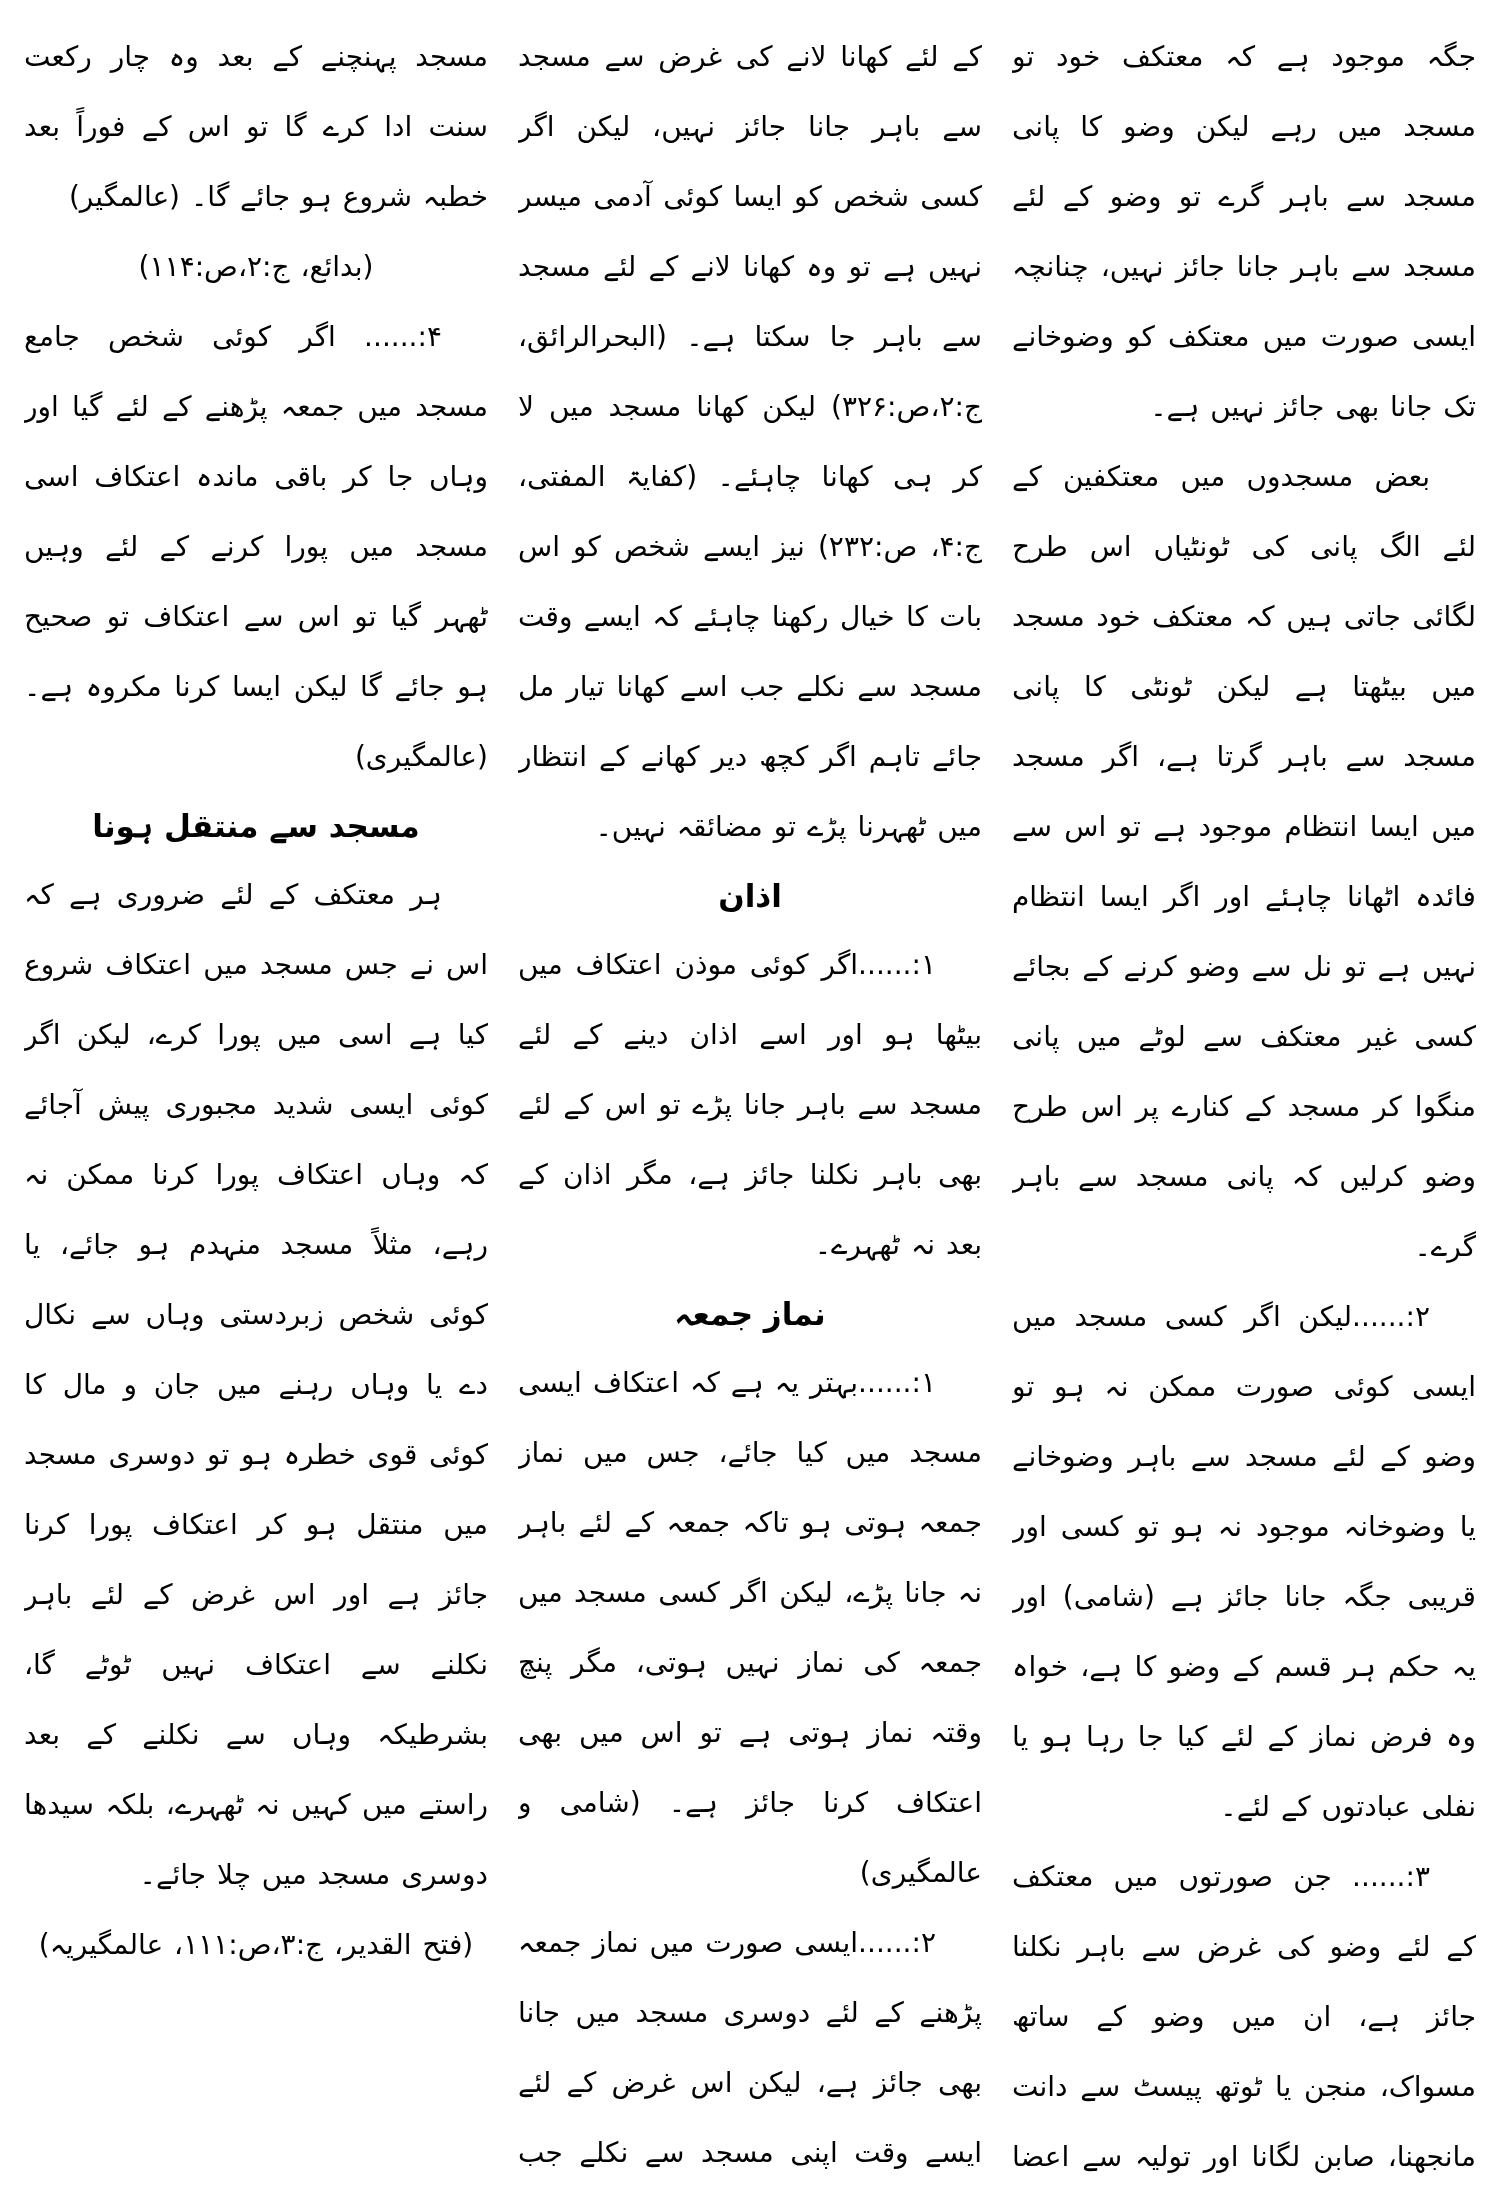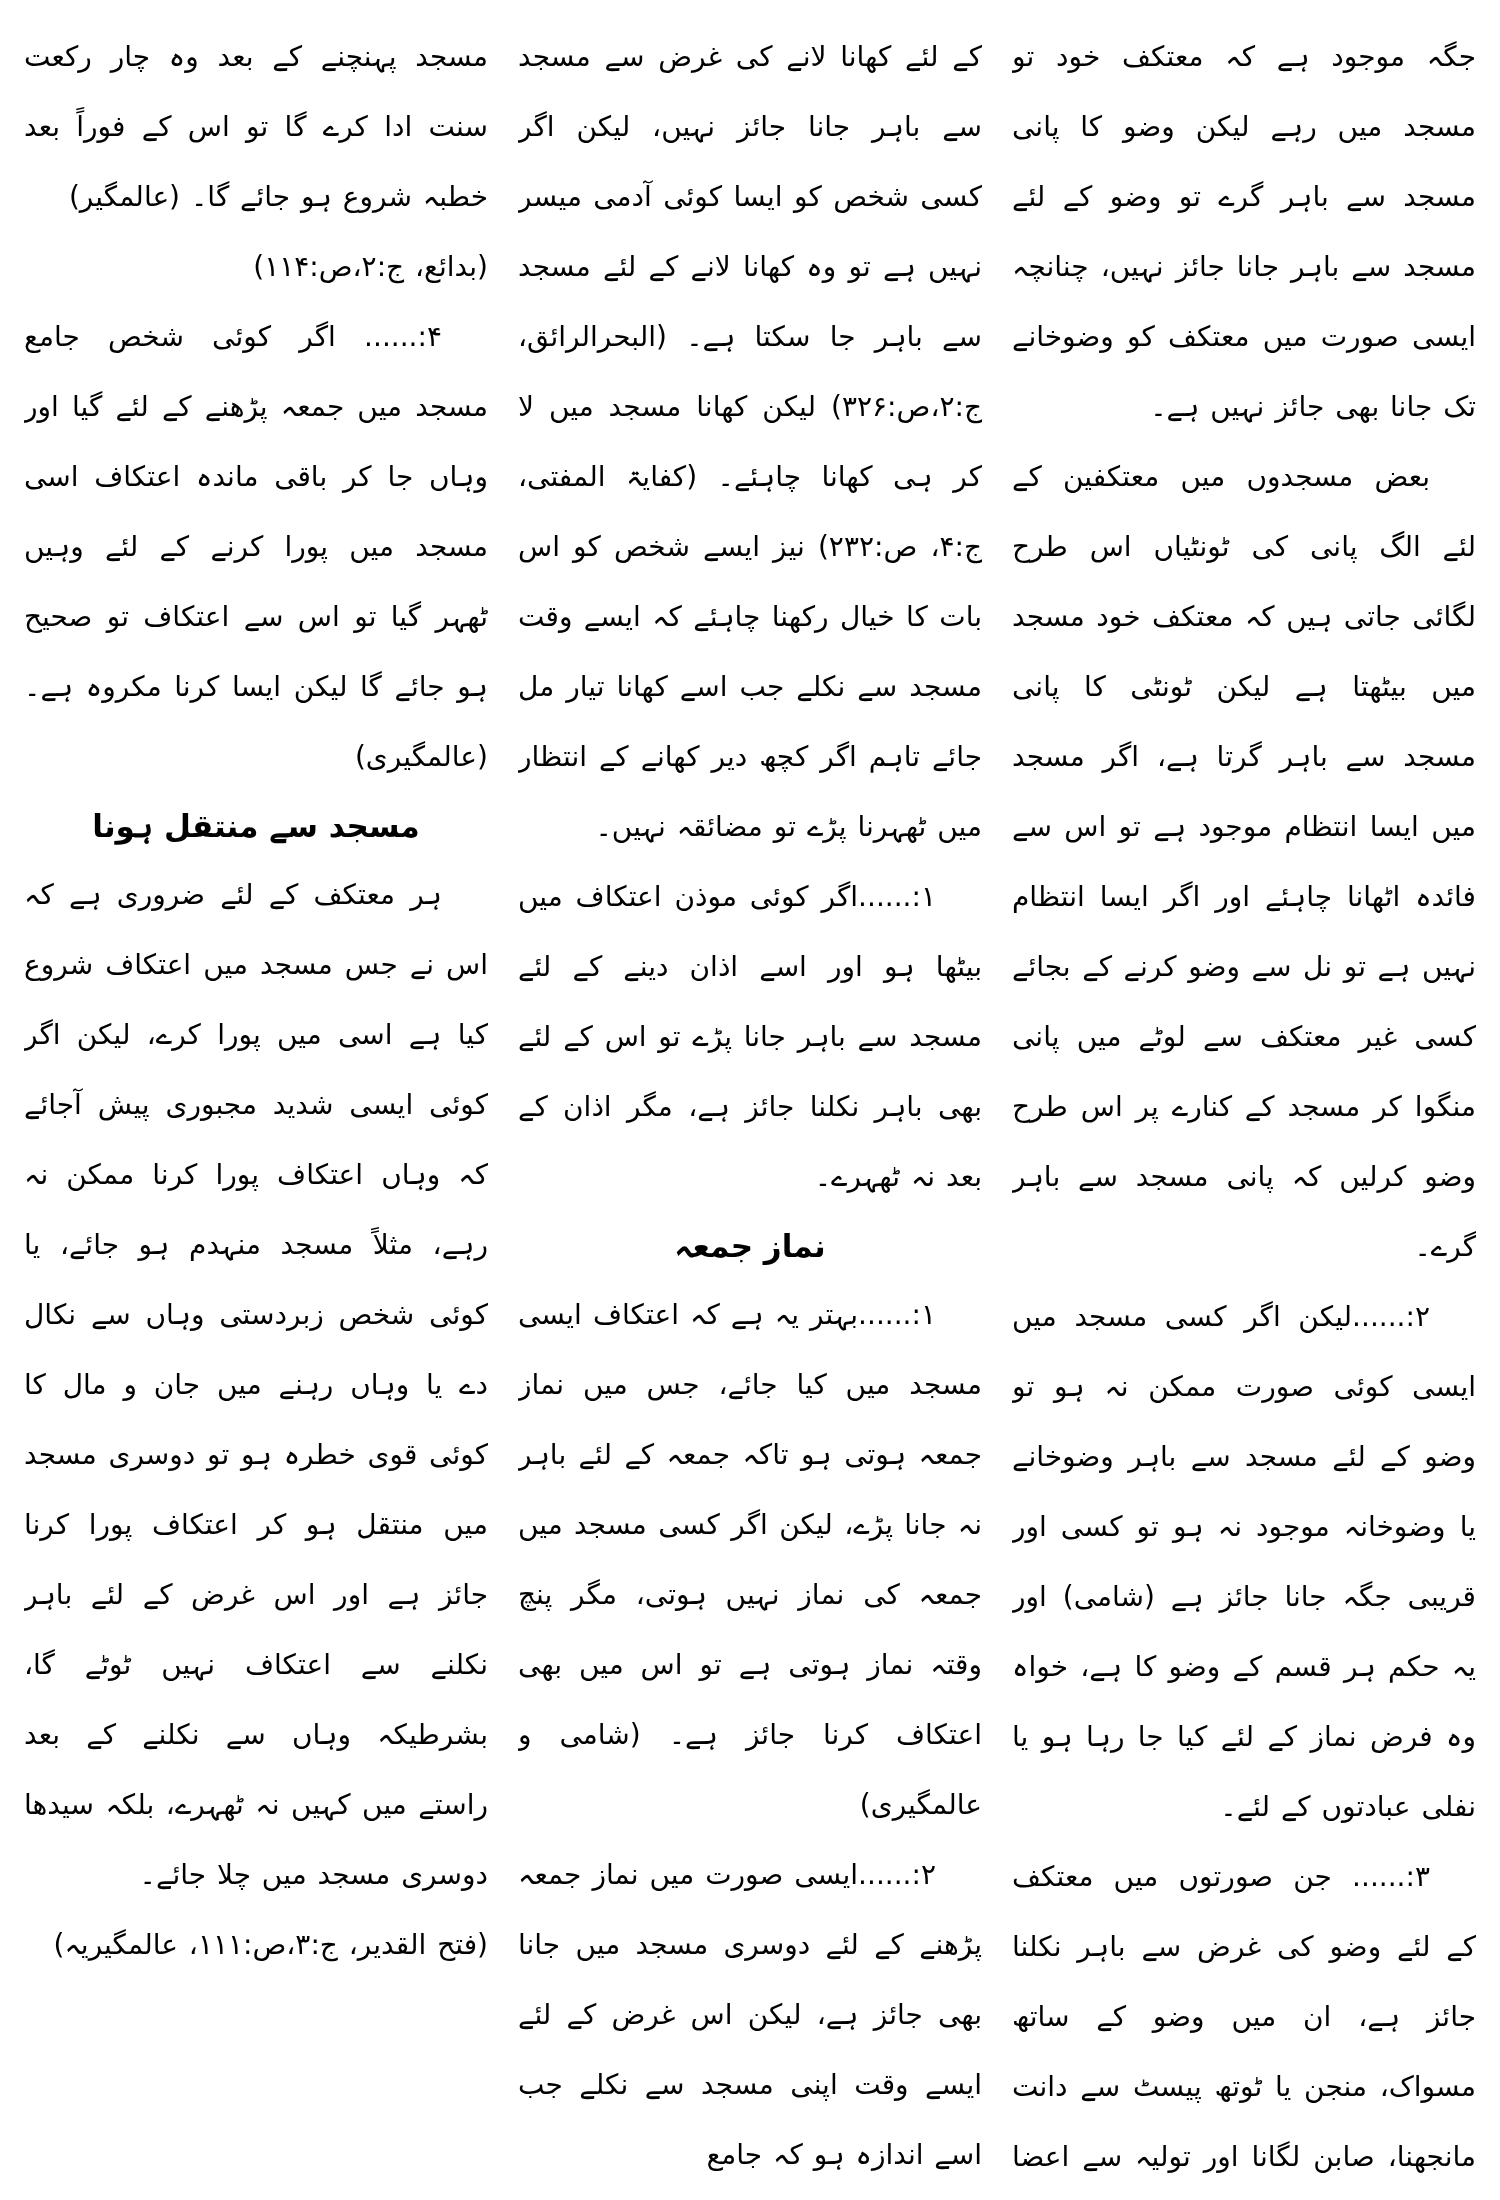--- a/index.html
+++ b/index.html
@@ -26,21 +26,21 @@
     overflow: hidden;
   }
   .para {
     margin: 0;
     font-size: 28px;
     line-height: 70px;
     text-align: justify;
     word-spacing: 2px;
   }
   .para.indent { text-indent: 46px; }
-  .para.cite { text-align: right; }
+  .para.cite { text-align: center; }
   .heading {
     margin: 4px 0;
     font-size: 31px;
     line-height: 60px;
     font-weight: bold;
     text-align: center;
   }
 </style>
 </head>
 <body>
@@ -49,20 +49,21 @@
   <div class="columns" id="columns">
       <div class="col">
         <p class="para">جگہ موجود ہے کہ معتکف خود تو مسجد میں رہے لیکن وضو کا پانی مسجد سے باہر گرے تو وضو کے لئے مسجد سے باہر جانا جائز نہیں، چنانچہ ایسی صورت میں معتکف کو وضوخانے تک جانا بھی جائز نہیں ہے۔</p>
         <p class="para indent">بعض مسجدوں میں معتکفین کے لئے الگ پانی کی ٹونٹیاں اس طرح لگائی جاتی ہیں کہ معتکف خود مسجد میں بیٹھتا ہے لیکن ٹونٹی کا پانی مسجد سے باہر گرتا ہے، اگر مسجد میں ایسا انتظام موجود ہے تو اس سے فائدہ اٹھانا چاہئے اور اگر ایسا انتظام نہیں ہے تو نل سے وضو کرنے کے بجائے کسی غیر معتکف سے لوٹے میں پانی منگوا کر مسجد کے کنارے پر اس طرح وضو کرلیں کہ پانی مسجد سے باہر گرے۔</p>
         <p class="para indent">۲:......لیکن اگر کسی مسجد میں ایسی کوئی صورت ممکن نہ ہو تو وضو کے لئے مسجد سے باہر وضوخانے یا وضوخانہ موجود نہ ہو تو کسی اور قریبی جگہ جانا جائز ہے (شامی) اور یہ حکم ہر قسم کے وضو کا ہے، خواہ وہ فرض نماز کے لئے کیا جا رہا ہو یا نفلی عبادتوں کے لئے۔</p>
         <p class="para indent">۳:...... جن صورتوں میں معتکف کے لئے وضو کی غرض سے باہر نکلنا جائز ہے، ان میں وضو کے ساتھ مسواک، منجن یا ٹوتھ پیسٹ سے دانت مانجھنا، صابن لگانا اور تولیہ سے اعضا خشک کرنا بھی جائز ہے، لیکن وضو کے بعد ایک لمحے کے لئے بھی باہر ٹھہرنا جائز نہیں اور نہ راستے میں رکنا جائز ہے۔</p>
         <p class="para indent">اگر کسی شخص کو کوئی ایسا آدمی میسر ہے، جو اس کے لئے مسجد میں کھانا پانی لا سکے تو اس</p>
       </div>
       <div class="col">
         <p class="para">کے لئے کھانا لانے کی غرض سے مسجد سے باہر جانا جائز نہیں، لیکن اگر کسی شخص کو ایسا کوئی آدمی میسر نہیں ہے تو وہ کھانا لانے کے لئے مسجد سے باہر جا سکتا ہے۔ (البحرالرائق، ج:۲،ص:۳۲۶) لیکن کھانا مسجد میں لا کر ہی کھانا چاہئے۔ (کفایۃ المفتی، ج:۴، ص:۲۳۲) نیز ایسے شخص کو اس بات کا خیال رکھنا چاہئے کہ ایسے وقت مسجد سے نکلے جب اسے کھانا تیار مل جائے تاہم اگر کچھ دیر کھانے کے انتظار میں ٹھہرنا پڑے تو مضائقہ نہیں۔</p>
+        <h2 class="heading">اذان</h2>
         <p class="para indent">۱:......اگر کوئی موذن اعتکاف میں بیٹھا ہو اور اسے اذان دینے کے لئے مسجد سے باہر جانا پڑے تو اس کے لئے بھی باہر نکلنا جائز ہے، مگر اذان کے بعد نہ ٹھہرے۔</p>
         <h2 class="heading">نماز جمعہ</h2>
         <p class="para indent">۱:......بہتر یہ ہے کہ اعتکاف ایسی مسجد میں کیا جائے، جس میں نماز جمعہ ہوتی ہو تاکہ جمعہ کے لئے باہر نہ جانا پڑے، لیکن اگر کسی مسجد میں جمعہ کی نماز نہیں ہوتی، مگر پنچ وقتہ نماز ہوتی ہے تو اس میں بھی اعتکاف کرنا جائز ہے۔ (شامی و عالمگیری)</p>
         <p class="para indent">۲:......ایسی صورت میں نماز جمعہ پڑھنے کے لئے دوسری مسجد میں جانا بھی جائز ہے، لیکن اس غرض کے لئے ایسے وقت اپنی مسجد سے نکلے جب اسے اندازہ ہو کہ جامع</p>
       </div>
       <div class="col">
         <p class="para">مسجد پہنچنے کے بعد وہ چار رکعت سنت ادا کرے گا تو اس کے فوراً بعد خطبہ شروع ہو جائے گا۔ (عالمگیر)</p>
         <p class="para cite">(بدائع، ج:۲،ص:۱۱۴)</p>
         <p class="para indent">۴:...... اگر کوئی شخص جامع مسجد میں جمعہ پڑھنے کے لئے گیا اور وہاں جا کر باقی ماندہ اعتکاف اسی مسجد میں پورا کرنے کے لئے وہیں ٹھہر گیا تو اس سے اعتکاف تو صحیح ہو جائے گا لیکن ایسا کرنا مکروہ ہے۔ (عالمگیری)</p>
         <h2 class="heading">مسجد سے منتقل ہونا</h2>

